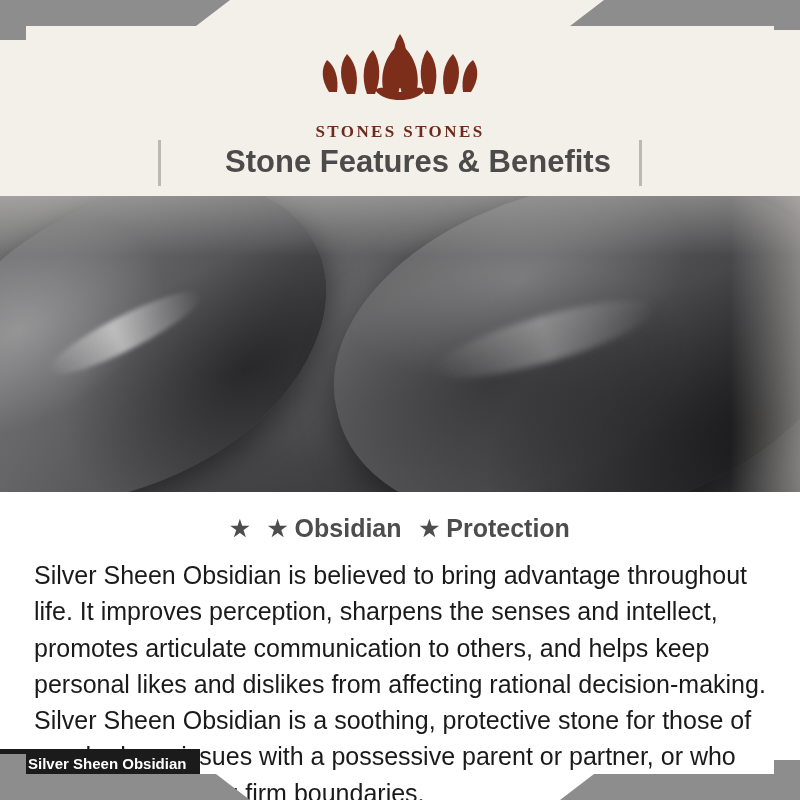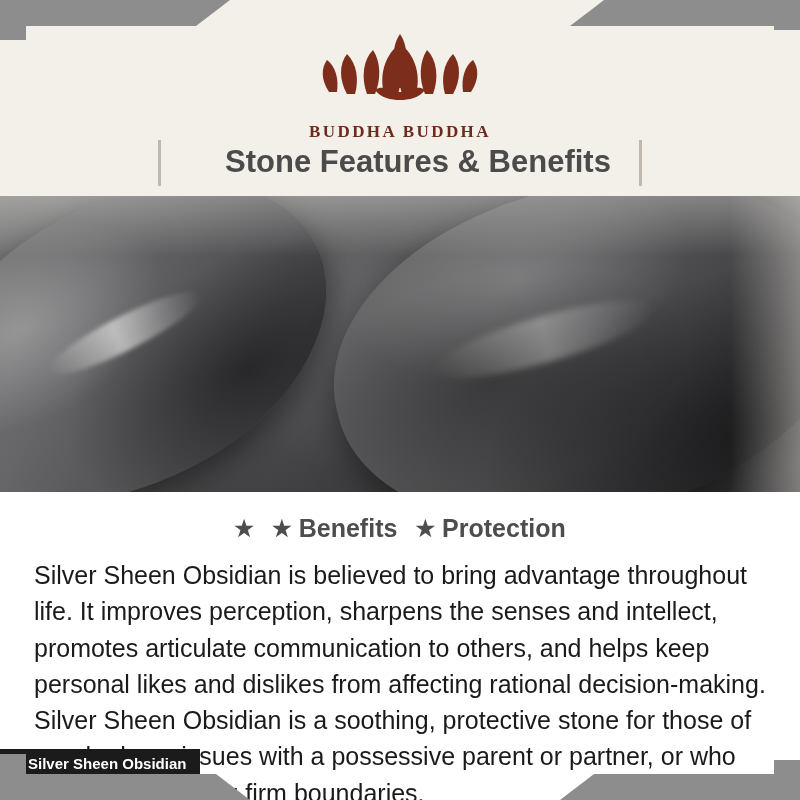--- a/index.html
+++ b/index.html
@@ -279,21 +279,21 @@
 
           <path d="M85 12 C92 22 94 38 85 50 C76 38 78 22 85 12 Z"></path>
         </g>
 
         <g fill="#7d2e1a">
           <circle cx="85" cy="36" r="7"></circle>
           <path d="M85 46 C95 46 101 54 101 62 L101 66 L69 66 L69 62 C69 54 75 46 85 46 Z"></path>
           <path d="M60 68 C68 62 78 70 85 70 C92 70 102 62 110 68 C104 76 94 78 85 78 C76 78 66 76 60 68 Z"></path>
         </g>
       </svg>
-      <div class="brand-name">BUDDHA BUDDHA</div>
+      <div class="brand-name">STONES STONES</div>
     </div>
 
     <div class="title-bar">
       <div class="title">Stone Features &amp; Benefits</div>
     </div>
   </div>
 
   <div class="photo">
     <div class="photo-bg"></div>
     <div class="stone-left"></div>
@@ -305,21 +305,21 @@
   </div>
   <div class="caption">Silver Sheen Obsidian</div>
 
   <div class="content">
     <div class="benefits">
       <div class="benefit">
         <span class="star">★</span>
       </div>
       <div class="benefit">
         <span class="star">★</span>
-        <span>Benefits</span>
+        <span>Obsidian</span>
       </div>
       <div class="benefit">
         <span class="star">★</span>
         <span>Protection</span>
       </div>
     </div>
 
     <p class="body-text">Silver Sheen Obsidian is believed to bring advantage throughout life. It improves perception, sharpens the senses and intellect, promotes articulate communication to others, and helps keep personal likes and dislikes from affecting rational decision-making. Silver Sheen Obsidian is a soothing, protective stone for those of us who have issues with a possessive parent or partner, or who need help keeping firm boundaries.</p>
   </div>
 

